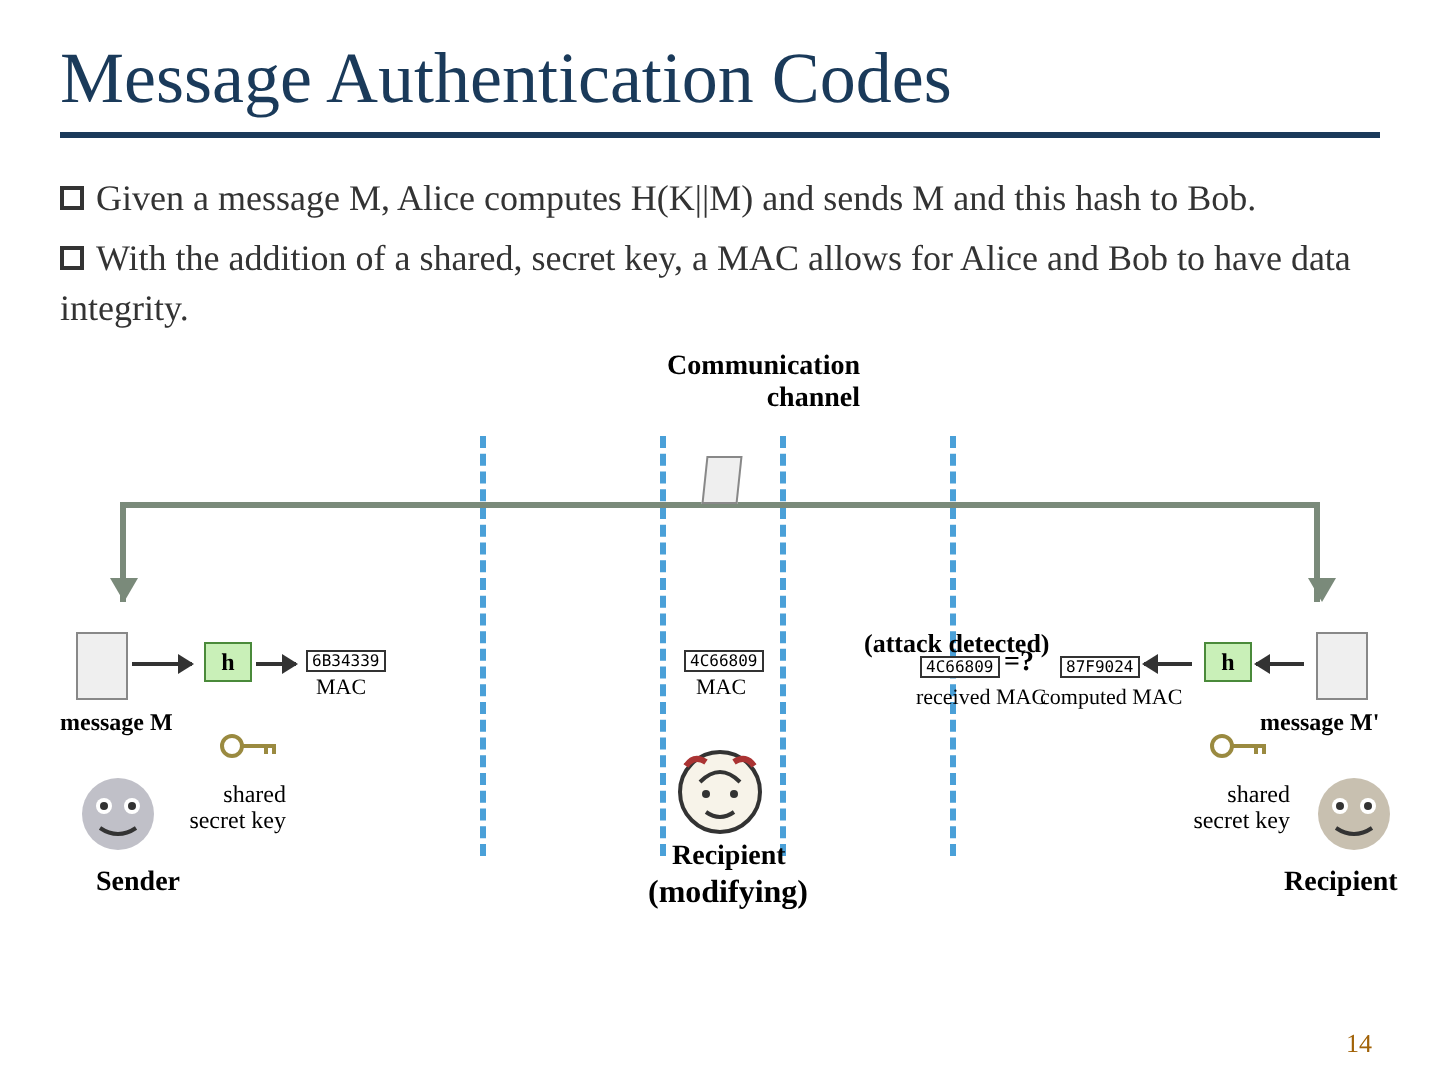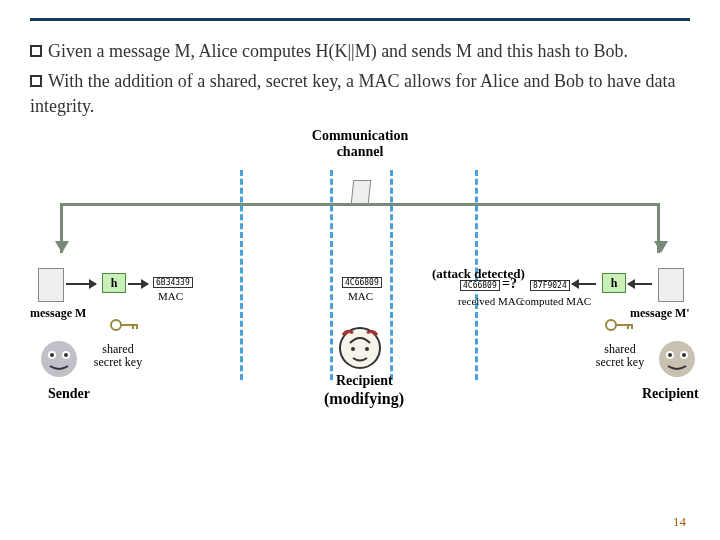--- a/index.html
+++ b/index.html
@@ -4,21 +4,21 @@
 <style>
 *{margin:0;padding:0;box-sizing:border-box}
 body{width:720px;height:540px;font-family:Georgia,serif;background:#fff;position:relative;overflow:hidden}
 .slide{padding:18px 30px;position:relative;height:100%}
 .title{font-size:36px;color:#1a3a5a;margin-bottom:6px;font-weight:400}
 .title-underline{height:3px;background:#1a3a5a;margin-bottom:18px}
 .bullets{font-size:18px;color:#333;line-height:1.35;margin-bottom:10px}
 .bullet-item{margin-bottom:6px}
 .bullet-marker{display:inline-block;width:12px;height:12px;border:2px solid #333;margin-right:6px;vertical-align:baseline}
 .diagram{position:relative;width:660px;height:300px;margin-top:10px}
-.comm-channel{position:absolute;top:0;left:260px;width:140px;text-align:center;font-size:14px;font-weight:700}
+.comm-channel{position:absolute;top:0;left:260px;width:140px;text-align:right;font-size:14px;font-weight:700}
 .dash-v{position:absolute;border-left:3px dashed #4aa0d8;height:210px;top:42px}
 .dash-v.l1{left:210px}
 .dash-v.l2{left:300px}
 .dash-v.r1{left:360px}
 .dash-v.r2{left:445px}
 .channel-arrow{position:absolute;top:75px;left:30px;width:600px;height:50px}
 .channel-top{position:absolute;top:0;left:0;width:100%;height:3px;background:#7a8a7a;border-radius:3px}
 .channel-left{position:absolute;top:0;left:0;width:3px;height:50px;background:#7a8a7a}
 .channel-right{position:absolute;top:0;right:0;width:3px;height:50px;background:#7a8a7a}
 .arrow-down{position:absolute;width:0;height:0;border-left:7px solid transparent;border-right:7px solid transparent;border-top:12px solid #7a8a7a}
@@ -32,21 +32,21 @@
 .hbox.hl{left:72px;top:145px}
 .hbox.hr{left:572px;top:145px}
 .maclabel{position:absolute;font-size:11px}
 .macbox{position:absolute;border:1px solid #333;font-size:8px;padding:0 2px;background:#fff;font-family:monospace}
 .short-arrow{position:absolute;height:2px;background:#333}
 .short-arrow:after{content:"";position:absolute;right:-1px;top:-4px;border-left:8px solid #333;border-top:5px solid transparent;border-bottom:5px solid transparent}
 .key{position:absolute;color:#b0a050}
 .key svg{display:block}
 .key.kl{left:80px;top:190px}
 .key.kr{left:575px;top:190px}
-.sharedlbl{position:absolute;font-size:12px;text-align:center;line-height:1.1;width:50px}
+.sharedlbl{position:absolute;font-size:12px;text-align:right;line-height:1.1;width:50px}
 .sharedlbl.sl{left:63px;top:215px}
 .sharedlbl.sr{left:565px;top:215px}
 .face{position:absolute}
 .face.fl{left:8px;top:210px}
 .face.fr{left:626px;top:210px}
 .sender{position:absolute;left:18px;top:258px;font-size:14px;font-weight:700}
 .recipient{position:absolute;left:612px;top:258px;font-size:14px;font-weight:700}
 .attacker{position:absolute;left:305px;top:195px}
 .attackerlbl{position:absolute;left:306px;top:245px;font-size:14px;font-weight:700}
 .modifying{position:absolute;left:294px;top:262px;font-size:16px;font-weight:700}
@@ -57,20 +57,21 @@
 .eq{position:absolute;left:472px;top:148px;font-size:14px;font-weight:700}
 .rmac{position:absolute;font-size:11px;text-align:center;line-height:1.05}
 .rmac.recv{left:428px;top:168px}
 .rmac.comp{left:490px;top:168px}
 .slidenum{position:absolute;right:34px;bottom:10px;font-size:13px;color:#a16207}
 </style>
 </head>
 <body>
 
 <div class="slide">
+  <div class="title">Message Authentication Codes</div>
   <div class="title-underline"></div>
 
   <div class="bullets">
     <div class="bullet-item">
       <span class="bullet-marker"></span><span>Given a message M, Alice computes H(K||M) and sends M and this hash to Bob.</span>
     </div>
     <div class="bullet-item">
       <span class="bullet-marker"></span><span>With the addition of a shared, secret key, a MAC allows for Alice and Bob to have data integrity.</span>
     </div>
   </div>

